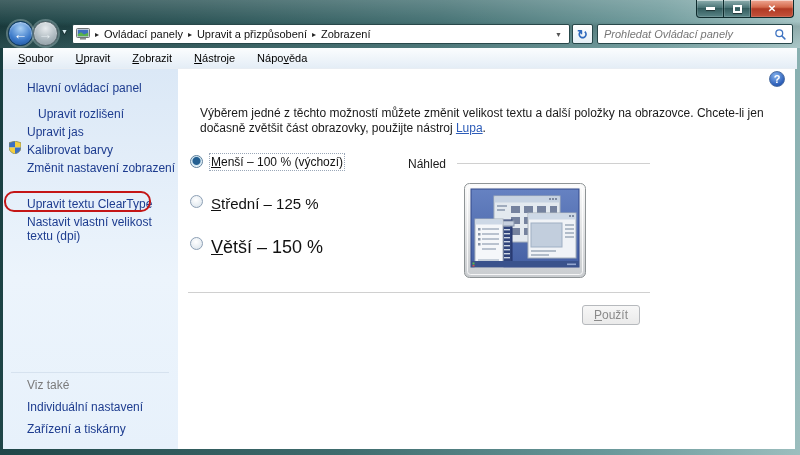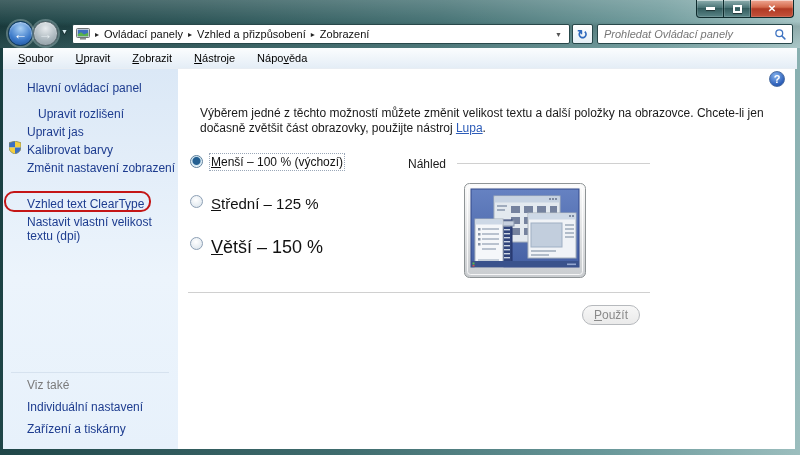--- a/index.html
+++ b/index.html
@@ -94,21 +94,21 @@
   .opt3 { top:168px; font-size:18px; }
   .opt1 .lbl { outline:1px dotted #9aa7b8; outline-offset:1px; }
 
   .preview-label { position:absolute; left:230px; top:88px; font-size:12px; color:#1a1a1a; }
   .hline { position:absolute; height:1px; background:#d0d0d0; }
   .line-top { left:279px; top:94px; width:193px; }
   .line-bottom { left:10px; top:223px; width:462px; }
   .monitor { position:absolute; left:286px; top:114px; }
 
   .apply { position:absolute; left:404px; top:236px; width:58px; height:20px;
-    background:linear-gradient(#f7f7f7,#eaeaea); border:1px solid #b6b9bd; border-radius:10px;
+    background:linear-gradient(#f7f7f7,#eaeaea); border:1px solid #b6b9bd; border-radius:3px;
     color:#8a8a8a; font-family:"Liberation Sans", sans-serif; font-size:12px; }
 </style>
 </head>
 <body>
 
 <div class="window">
 
   <div class="chrome"></div>
 
   <div class="caps">
@@ -137,21 +137,21 @@
       <rect x="1.8" y="1.8" width="10.4" height="6.4" fill="#3f6fc0"></rect>
       <path d="M1.8 6.2 L5 4.2 L8 6.6 L12.2 4.8 V8.2 H1.8 Z" fill="#59b24a"></path>
       <rect x="4" y="10" width="6" height="1.6" fill="#8a8f91"></rect>
     </svg>
     <span class="crumb">
       <span class="arr">▸</span>
       <span>Ovládací panely</span>
     </span>
     <span class="crumb">
       <span class="arr">▸</span>
-      <span>Vzhled a přizpůsobení</span>
+      <span>Upravit a přizpůsobení</span>
     </span>
     <span class="crumb">
       <span class="arr">▸</span>
       <span>Zobrazení</span>
     </span>
     <span class="addr-spacer"></span>
     <span class="addr-drop"><span>▼</span></span>
   </div>
 
   <div class="refresh">
@@ -215,21 +215,21 @@
             <rect x="0" y="0" width="6" height="6.5" fill="#3b6fc4"></rect>
             <rect x="6" y="0" width="6" height="6.5" fill="#f4cf3d"></rect>
             <rect x="0" y="6.5" width="6" height="6.5" fill="#f4cf3d"></rect>
             <rect x="6" y="6.5" width="6" height="6.5" fill="#3b6fc4"></rect>
           </g>
           <path d="M6 0 L12 1.8 V6.8 C12 9.8 9.2 12.2 6 13 C2.8 12.2 0 9.8 0 6.8 V1.8 Z" fill="none" stroke="#8a8a5c" stroke-width="0.8"></path>
         </svg>
       </span>
       <span class="side-link" style="top:74px;">Kalibrovat barvy</span>
       <span class="side-link" style="top:92px;">Změnit nastavení zobrazení</span>
-      <span class="side-link" style="top:128px;">Vzhled text ClearType</span>
+      <span class="side-link" style="top:128px;">Upravit textu ClearType</span>
       <div class="red-box"></div>
       <span class="side-link wrap" style="top:146px;">Nastavit vlastní velikost textu (dpi)</span>
 
       <div class="side-sep" style="top:303px;"></div>
       <span class="side-header" style="top:309px;">Viz také</span>
       <span class="side-link" style="top:331px;">Individuální nastavení</span>
       <span class="side-link" style="top:353px;">Zařízení a tiskárny</span>
     </div>
 
     <div class="content">

